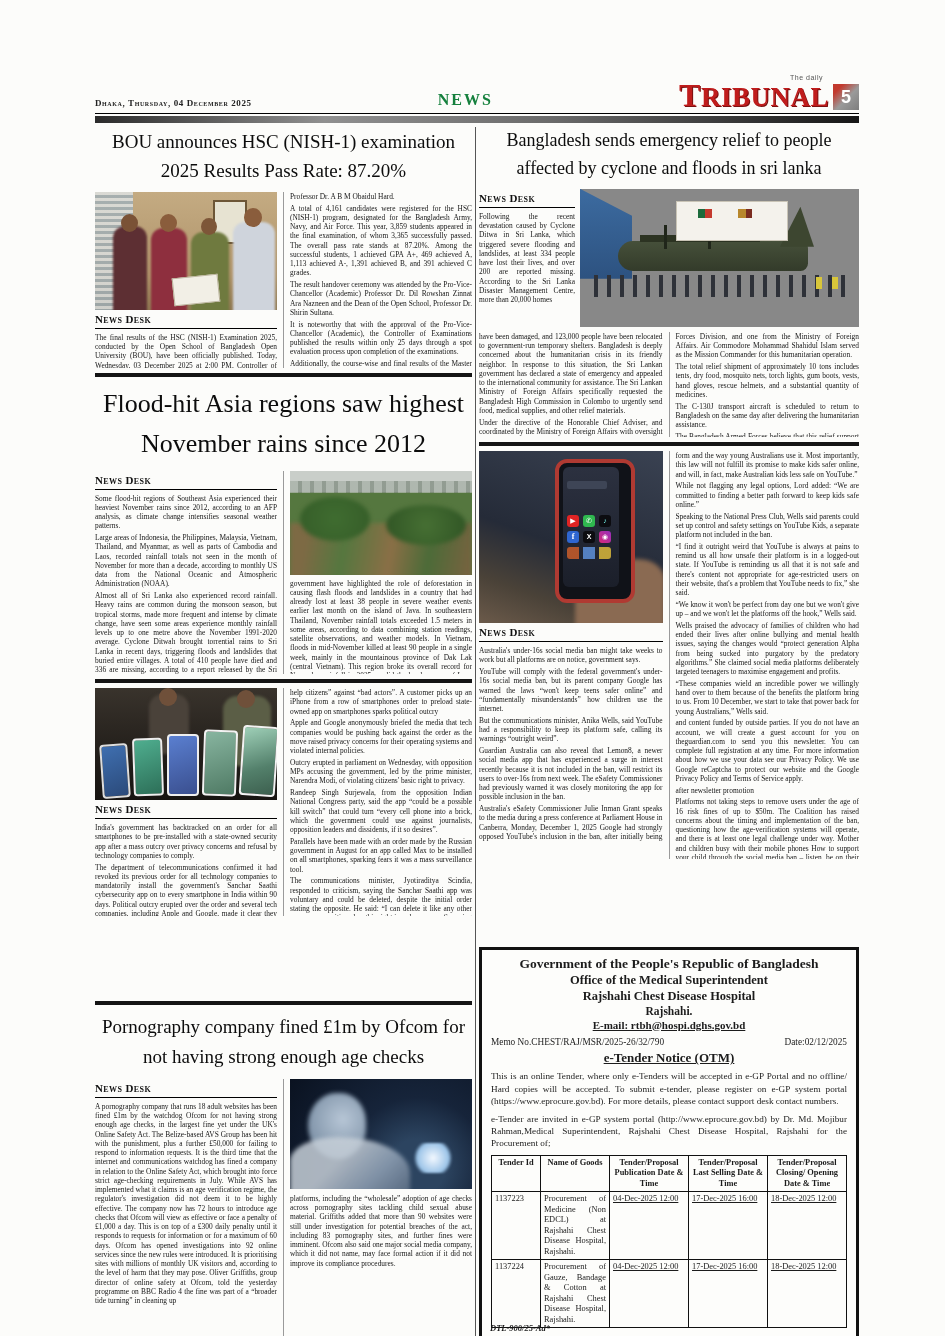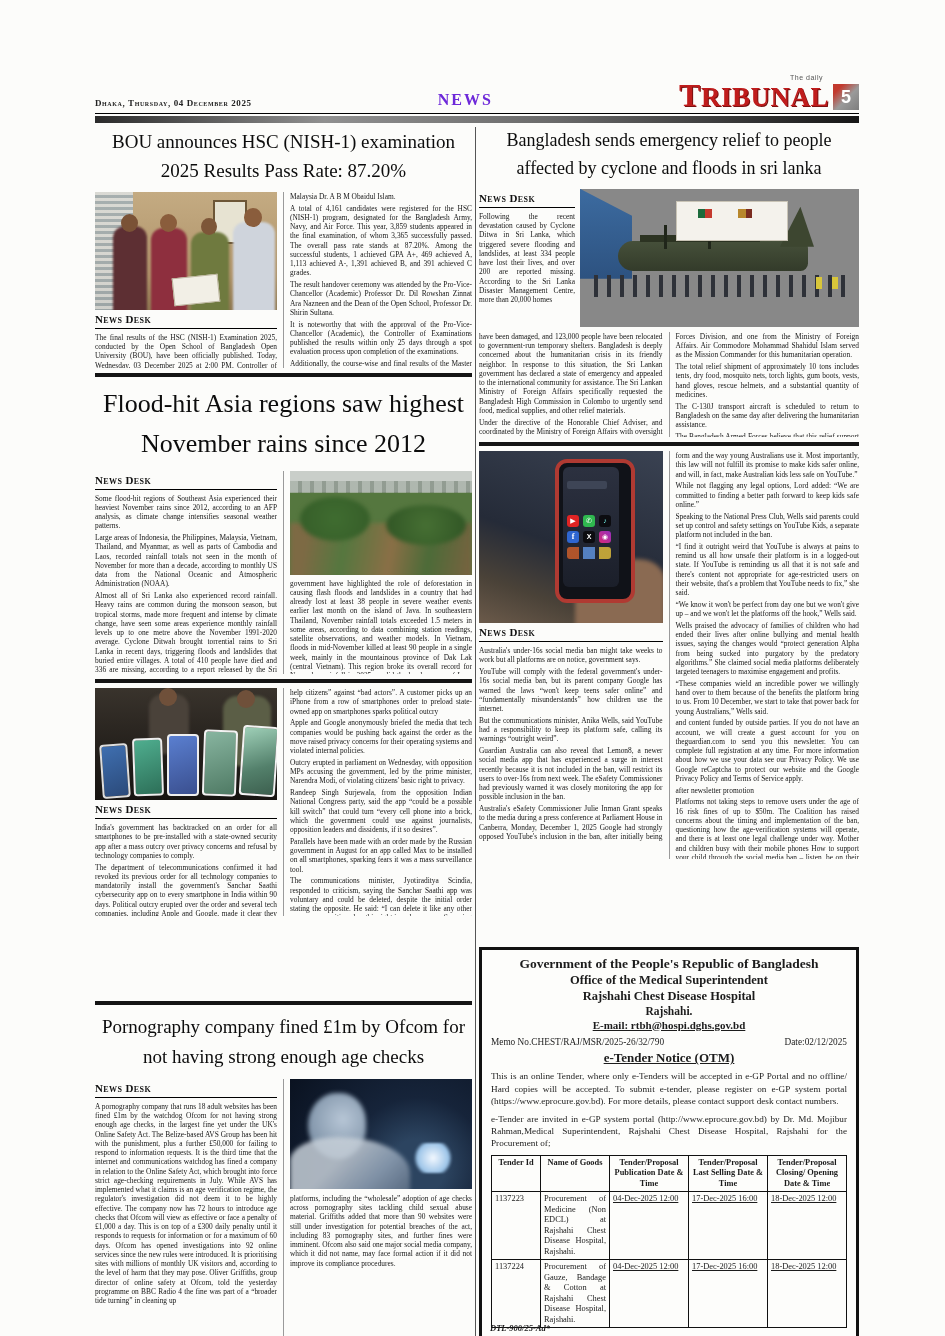--- a/index.html
+++ b/index.html
@@ -1,21 +1,21 @@
 <!DOCTYPE html>
 <html><head>
 <meta charset="utf-8">
 <style>
   html,body{margin:0;padding:0;}
   body{width:945px;height:1336px;background:#fcfcfa;position:relative;font-family:"Liberation Serif",serif;color:#1c1c1c;overflow:hidden;}
   .page{position:absolute;left:95px;top:80px;width:764px;}
   
   .masthead{display:flex;justify-content:space-between;align-items:flex-end;height:30px;border-bottom:1.5px solid #000;padding-bottom:3px;}
   .dateline{font-weight:bold;font-size:9px;font-variant:small-caps;letter-spacing:.6px;color:#222;padding-bottom:2px;}
-  .section-title{font-weight:bold;font-size:16px;letter-spacing:2px;color:#6d28d9;padding-bottom:1px;}
+  .section-title{font-weight:bold;font-size:16px;letter-spacing:2px;color:#15803d;padding-bottom:1px;}
   .logo{display:flex;align-items:flex-end;gap:4px;}
   .logo-stack{text-align:right;line-height:1;}
   .logo-top{font-family:"Liberation Sans",sans-serif;font-size:7px;color:#555;letter-spacing:.5px;margin-right:6px;}
   .logo-main{font-family:"Liberation Serif",serif;font-weight:bold;font-size:27px;color:#c01d1d;letter-spacing:.5px;line-height:.9;text-shadow:1px 1px 0 #7a1010;}
   .logo-main::first-letter{font-size:32px;}
   .pagenum{width:26px;height:26px;background:linear-gradient(135deg,#c23a2e 20%,#9a9a9a 55%,#7e7e7e);color:#fff;font-weight:bold;font-size:18px;display:flex;align-items:center;justify-content:center;font-family:"Liberation Sans",sans-serif;}
   .thickbar{height:7px;margin-top:2px;background:linear-gradient(90deg,#2b2b2b,#909090 30%,#6a6a6a 60%,#161616);}
   
   .content{display:flex;margin-top:2px;}
   .leftcol{width:377px;}
@@ -86,21 +86,21 @@
               <div class="ab" style="left:138px;top:30px;width:42px;height:96px;background:#cfd4dc;border-radius:12px 12px 0 0;filter:blur(1px);"></div>
               <div class="ab" style="left:149px;top:16px;width:18px;height:19px;background:#8a5d3c;border-radius:50%;"></div>
               <div class="ab" style="left:78px;top:84px;width:44px;height:26px;background:#f2efe6;border:1px solid #b9b29a;transform:rotate(-6deg);"></div>
             </div>
             <div class="newsdesk">News Desk</div>
             <div class="bt">
                 <p>The final results of the HSC (NISH-1) Examination 2025, conducted by the Open School of Bangladesh Open University (BOU), have been officially published. Today, Wednesday, 03 December 2025 at 2:00 PM, Controller of Examinations Md. Habibullah Mahmud formally handed over the results to the Honorable Vice-Chancellor of BOU,</p>
               </div>
           </div>
           <div class="c bt">
-            <p>Malaysia Dr. A B M Obaidul Islam.</p>
+            <p>Professor Dr. A B M Obaidul Hard.</p>
             <p>A total of 4,161 candidates were registered for the HSC (NISH-1) program, designated for the Bangladesh Army, Navy, and Air Force. This year, 3,859 students appeared in the final examination, of whom 3,365 successfully passed. The overall pass rate stands at 87.20%. Among the successful students, 1 achieved GPA A+, 469 achieved A, 1,113 achieved A-, 1,391 achieved B, and 391 achieved C grades.</p>
             <p>The result handover ceremony was attended by the Pro-Vice-Chancellor (Academic) Professor Dr. Dil Rowshan Zinnat Ara Nazneen and the Dean of the Open School, Professor Dr. Shirin Sultana.</p>
             <p>It is noteworthy that with the approval of the Pro-Vice-Chancellor (Academic), the Controller of Examinations published the results within only 25 days through a spot evaluation process upon completion of the examinations.</p>
             <p>Additionally, the course-wise and final results of the Master of Disaster Management (MDM) Program's 251st Term (1st and 3rd Semesters) examinations have also been published.</p>
 
           </div>
         </div>
       </div>
 
       <div class="sep"></div>

